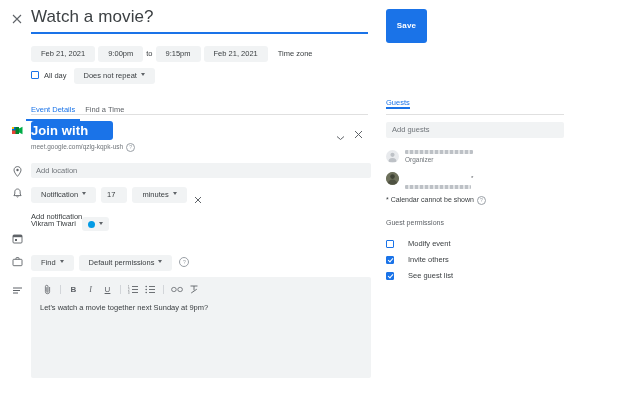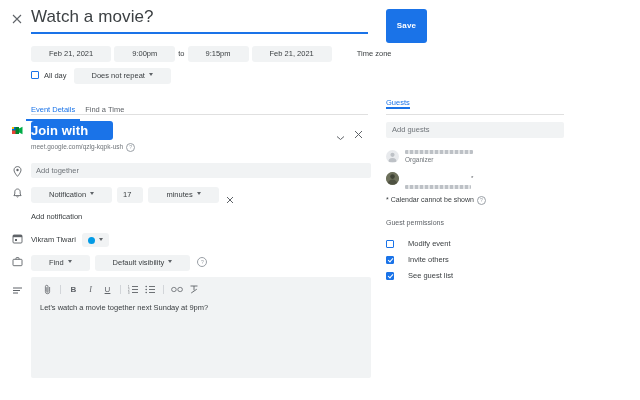--- a/index.html
+++ b/index.html
@@ -33,21 +33,21 @@
     background:#1a73e8; color:#fff;
     border:none; border-radius:3px;
     font-family:"Liberation Sans", sans-serif;
     font-size:8px; font-weight:bold; letter-spacing:.2px;
     cursor:pointer; padding:0; line-height:18px; text-align:center;
   }
 
   
   .chip {
     display:inline-block; background:#f1f3f4; border-radius:3px;
-    font-size:7.5px; color:#3c4043; padding:3px 18px; line-height:10px;
+    font-size:7.5px; color:#3c4043; padding:3px 10px; line-height:10px;
     cursor:pointer; vertical-align:middle;
   }
   .plain {
     display:inline-block; font-size:7.5px; color:#3c4043;
     padding:3px 3px; vertical-align:middle;
   }
   .datetime-row { position:absolute; left:31px; top:44px; white-space:nowrap; }
   .datetime-row .gap { display:inline-block; width:3px; }
 
   .allday-row { position:absolute; left:31px; top:66px; white-space:nowrap; }
@@ -123,21 +123,21 @@
   .xmark {
     display:inline-block; width:8px; height:8px; margin-left:7px;
     vertical-align:middle; color:#5f6368; cursor:pointer; position:relative; top:-1px;
   }
 
   .add-notif {
     position:absolute; left:31px; top:212px; font-size:7.5px;
     color:#3c4043; cursor:pointer;
   }
 
-  .cal-row { position:absolute; left:31px; top:214px; white-space:nowrap;margin-top:16px; }
+  .cal-row { position:absolute; left:31px; top:214px; white-space:nowrap; }
   .cal-name { font-size:7.5px; color:#3c4043; vertical-align:middle; }
   .color-chip {
     display:inline-block; background:#f1f3f4; border-radius:3px;
     padding:3px 6px; margin-left:6px; vertical-align:middle; cursor:pointer;
     line-height:8px;
   }
   .color-dot {
     display:inline-block; width:7px; height:7px; border-radius:50%;
     background:#039be5; vertical-align:middle;
   }
@@ -225,21 +225,21 @@
   </div>
 
   <div class="title-wrap">
     <div class="title-text">Watch a movie?</div>
     <div class="title-underline"></div>
   </div>
 
   <button class="save-btn">Save</button>
 
   <div class="datetime-row">
-    <span class="chip">Feb 21, 2021</span><span class="gap"></span><span class="chip">9:00pm</span><span class="plain">to</span><span class="chip">9:15pm</span><span class="gap"></span><span class="chip">Feb 21, 2021</span><span class="plain" style="margin-left:22px;color:#3c4043;">Time zone</span>
+    <span class="chip">Feb 21, 2021</span><span class="gap"></span><span class="chip">9:00pm</span><span class="plain">to</span><span class="chip">9:15pm</span><span class="gap"></span><span class="chip">Feb 21, 2021</span><span class="plain" style="margin-left:7px;color:#3c4043;">Time zone</span>
   </div>
 
   <div class="allday-row">
     <span class="cb off"></span><span class="allday-label">All day</span><span class="chip" style="margin-left:7px;"><span>Does not repeat</span><span class="caret"></span></span>
   </div>
 
   <div class="tabs">
     <span class="tab active">Event Details</span><span class="tab">Find a Time</span>
   </div>
   <div class="tabs-rule"></div>
@@ -267,21 +267,21 @@
   <div class="meet-link">
     <span>meet.google.com/qzlg-kqpk-ush</span><span class="info-circ">?</span>
   </div>
 
   <div class="row-icon" style="top:165px;">
     <svg width="13" height="13" viewBox="0 0 13 13">
         <path d="M6.5 1.6c-2 0-3.5 1.5-3.5 3.4 0 2.5 3.5 6.4 3.5 6.4s3.5-3.9 3.5-6.4c0-1.9-1.5-3.4-3.5-3.4z" fill="none" stroke="#5f6368" stroke-width="0.9"></path>
         <circle cx="6.5" cy="5" r="1.2" fill="#5f6368"></circle>
       </svg>
   </div>
-  <div class="field-fill" id="location-field">Add together</div>
+  <div class="field-fill" id="location-field">Add location</div>
 
   <div class="row-icon" style="top:187px;">
     <svg width="13" height="13" viewBox="0 0 13 13">
         <path d="M6.5 2c-1.6 0-2.7 1.2-2.7 2.8V7L2.9 8.6h7.2L9.2 7V4.8C9.2 3.2 8.1 2 6.5 2z" fill="none" stroke="#5f6368" stroke-width="0.9"></path>
         <path d="M5.6 9.4a.95.95 0 0 0 1.8 0" fill="none" stroke="#5f6368" stroke-width="0.9"></path>
       </svg>
   </div>
   <div class="notif-row">
     <span class="chip"><span>Notification</span><span class="caret"></span></span><span class="notif-num" style="margin-left:5px;">17</span><span class="chip" style="margin-left:5px;"><span>minutes</span><span class="caret"></span></span><span class="xmark"><svg width="8" height="8" viewBox="0 0 8 8">
           <path d="M1 1 L7 7 M7 1 L1 7" stroke="#5f6368" stroke-width="1" fill="none"></path>
@@ -301,21 +301,21 @@
     <span class="cal-name">Vikram Tiwari</span><span class="color-chip"><span class="color-dot"></span><span class="caret"></span></span>
   </div>
 
   <div class="row-icon" style="top:255px;">
     <svg width="13" height="13" viewBox="0 0 13 13">
         <rect x="2" y="4.3" width="9" height="6.4" rx="0.8" fill="none" stroke="#5f6368" stroke-width="0.9"></rect>
         <path d="M5 4.3V3.2a.6.6 0 0 1 .6-.6h1.8a.6.6 0 0 1 .6.6v1.1" fill="none" stroke="#5f6368" stroke-width="0.9"></path>
       </svg>
   </div>
   <div class="busy-row">
-    <span class="chip"><span>Find</span><span class="caret"></span></span><span class="chip" style="margin-left:5px;"><span>Default visibility</span><span class="caret"></span></span><span class="info-circ" style="margin-left:7px;width:8px;height:8px;line-height:8px;">?</span>
+    <span class="chip"><span>Find</span><span class="caret"></span></span><span class="chip" style="margin-left:5px;"><span>Default permissions</span><span class="caret"></span></span><span class="info-circ" style="margin-left:7px;width:8px;height:8px;line-height:8px;">?</span>
   </div>
 
   <div class="row-icon" style="top:284px;">
     <svg width="13" height="13" viewBox="0 0 13 13">
         <path d="M2 4h9 M2 6.5h7 M2 9h5" stroke="#5f6368" stroke-width="1" fill="none"></path>
       </svg>
   </div>
   <div class="desc-box">
     <div class="desc-toolbar">
       <span class="tb-item">

